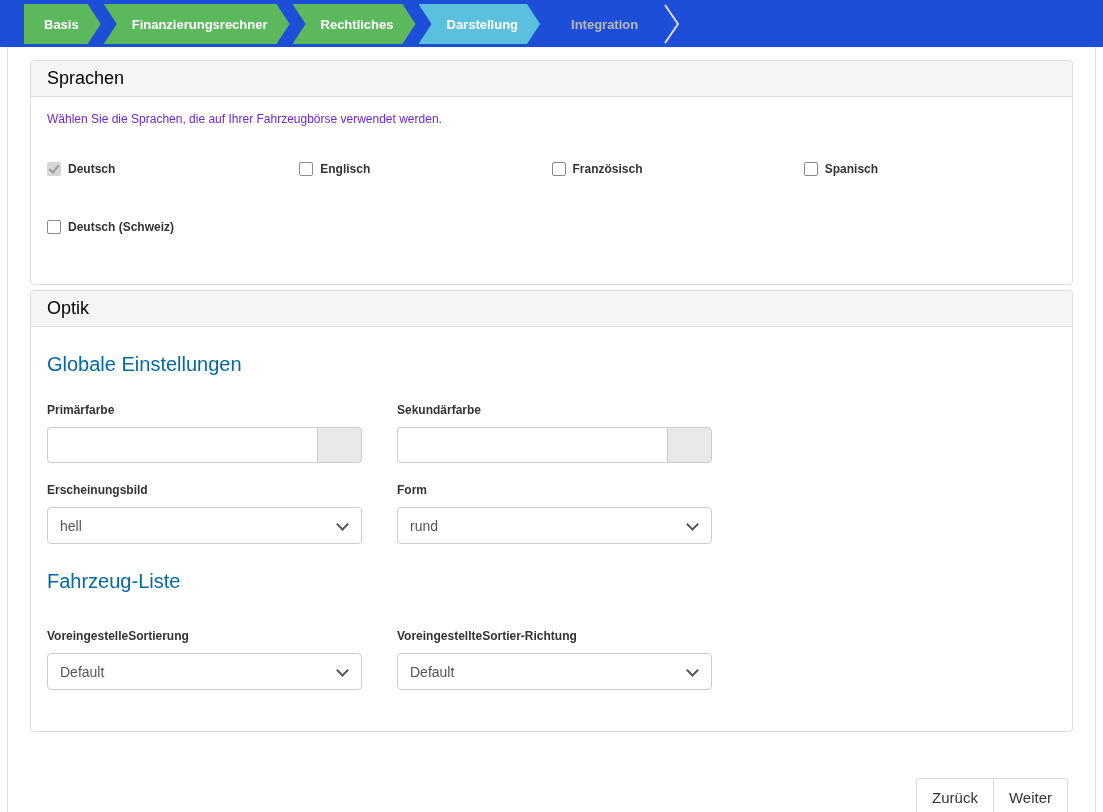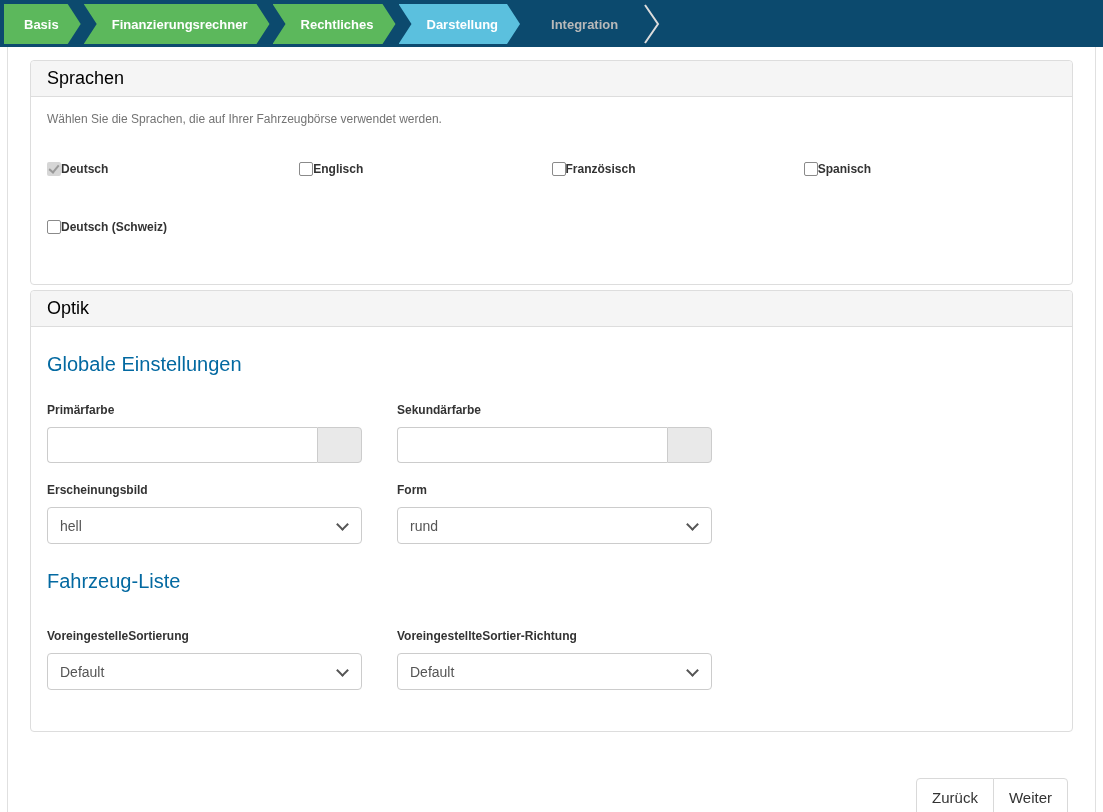--- a/index.html
+++ b/index.html
@@ -6,24 +6,24 @@
   html, body { width: 1103px; height: 812px; overflow: hidden; }
   body {
     font-family: "Liberation Sans", sans-serif;
     background: #ffffff;
     color: #333;
   }
 
   
   .wizard-bar {
     height: 47px;
-    background: #0c4a6e;
+    background: #1d4ed8;
     display: flex;
     align-items: stretch;
-    padding: 4px 0 3px 4px;
+    padding: 4px 0 3px 24px;
   }
   .step {
     display: flex;
     align-items: center;
     font-size: 13px;
     font-weight: bold;
     color: #fff;
     background: #5cb85c;
     padding: 0 22px 0 28px;
     clip-path: polygon(0 0, calc(100% - 13px) 0, 100% 50%, calc(100% - 13px) 100%, 0 100%, 13px 50%);
@@ -64,30 +64,31 @@
     background: #f5f5f5;
     border-bottom: 1px solid #ddd;
     border-radius: 4px 4px 0 0;
     padding: 7px 16px;
     font-size: 18px;
     color: #000000;
   }
 
   
   .sprachen-body { padding: 15px 16px 50px 16px; }
-  .desc { font-size: 12px; color: #737373; }
+  .desc { font-size: 12px; color: #6d28d9; }
   .cb-grid {
     margin-top: 36px;
     display: grid;
     grid-template-columns: repeat(4, 1fr);
     row-gap: 44px;
   }
   .cb-item {
     display: flex;
     align-items: center;
+    gap: 7px;
     font-size: 12px;
     font-weight: bold;
     cursor: pointer;
     text-align: right;
   }
   .cb {
     width: 14px; height: 14px;
     border: 1px solid #8a8a8a;
     border-radius: 2px;
     background: #fff;

